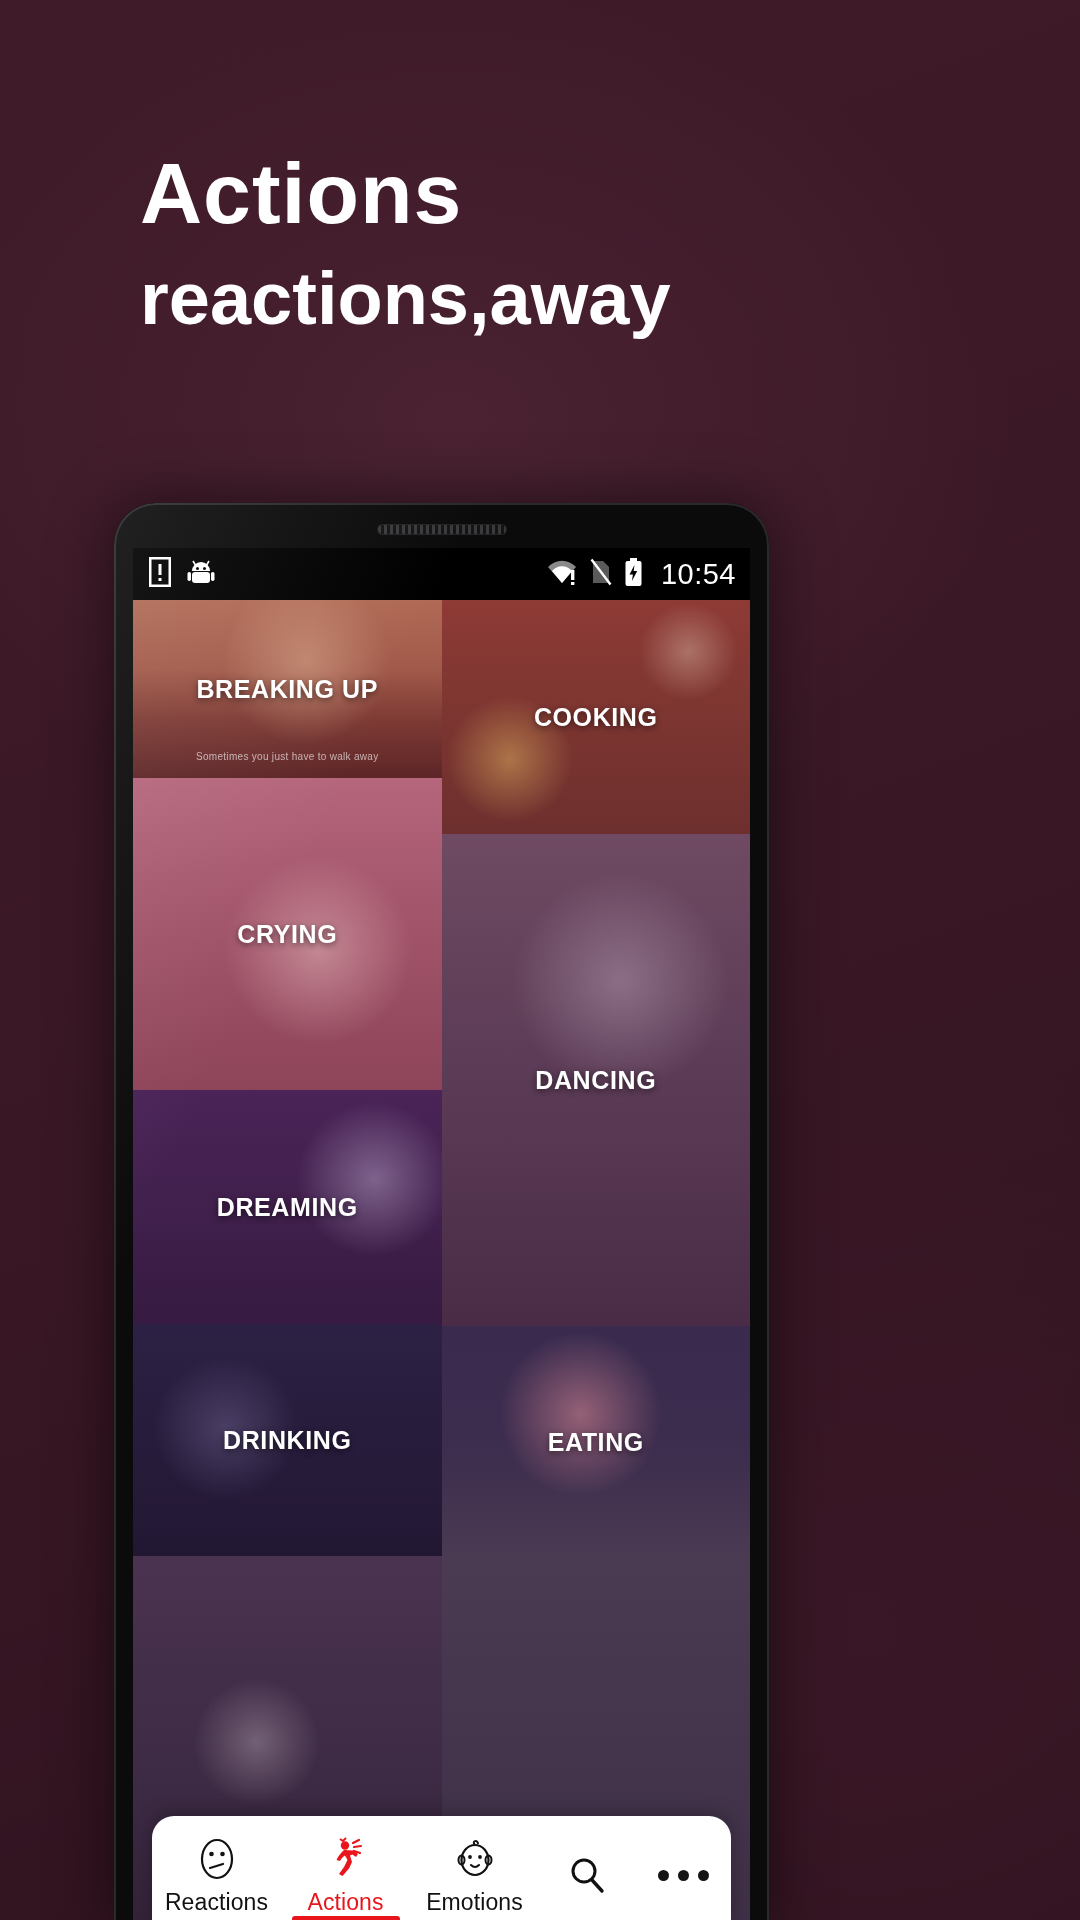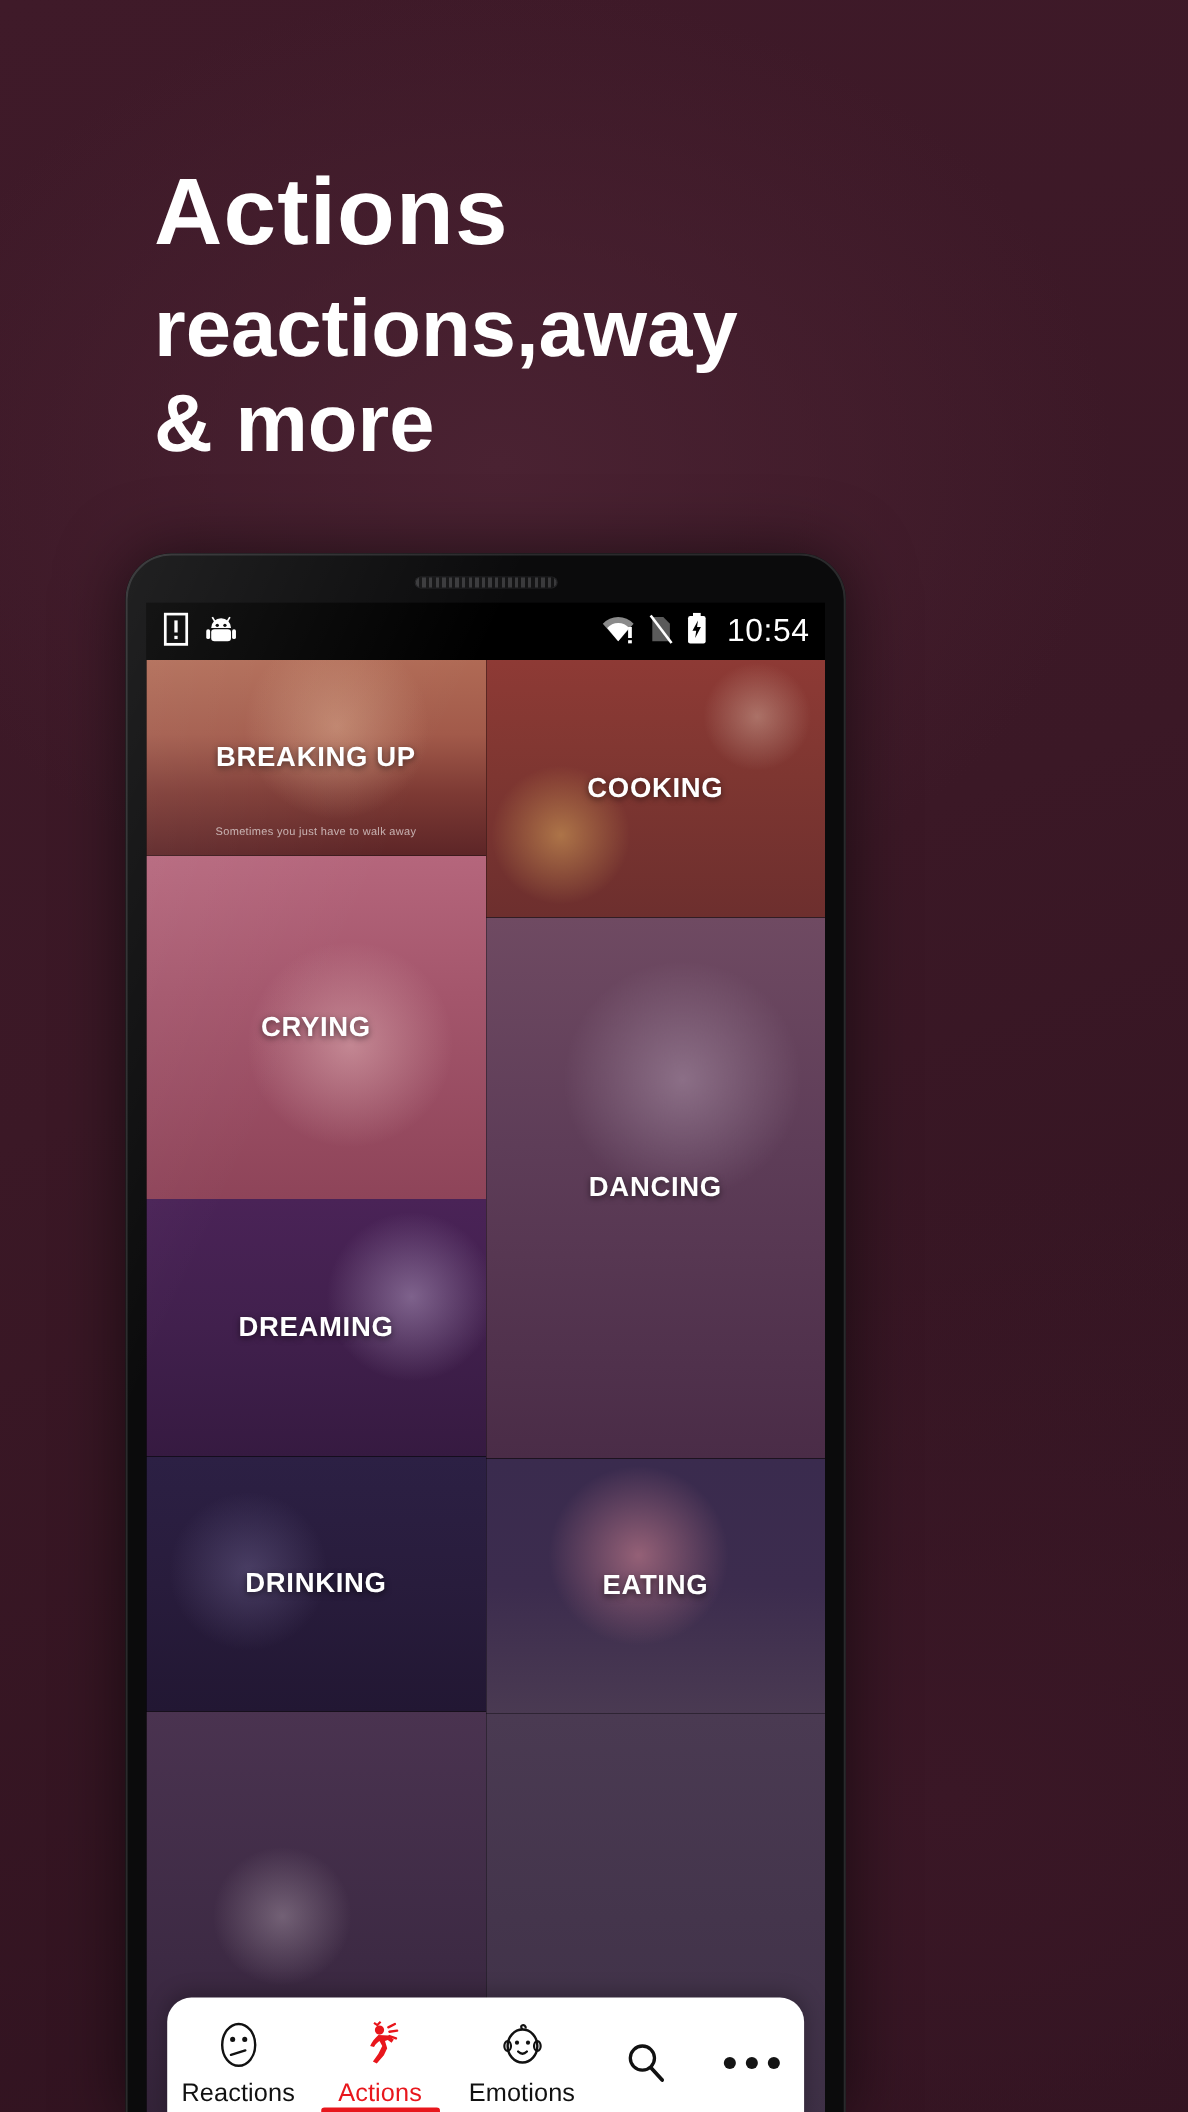--- a/index.html
+++ b/index.html
@@ -225,21 +225,20 @@
 
   .dots { display:flex; gap:9px; align-items:center; }
   .dots span { width:11px; height:11px; border-radius:50%; background:#141414; display:block; }
 </style>
 </head>
 <body>
 
 <div class="headline">
   <span class="headline-line1">Actions</span>
   <span class="headline-line2">reactions,away</span>
-  <span class="headline-line3">&amp; more</span>
 </div>
 
 <div class="phone">
   <div class="speaker"></div>
 
   <div class="screen">
 
     <div class="statusbar">
       <div class="sb-left">
         <span class="ic">

